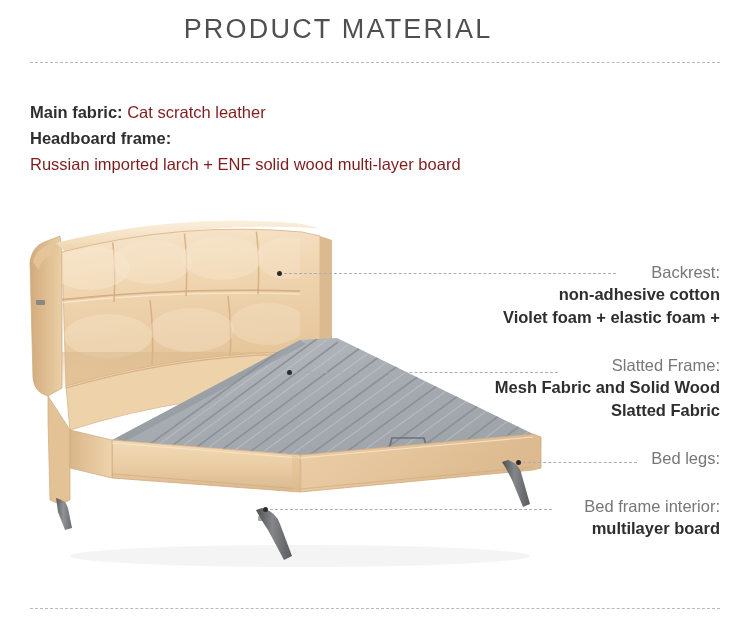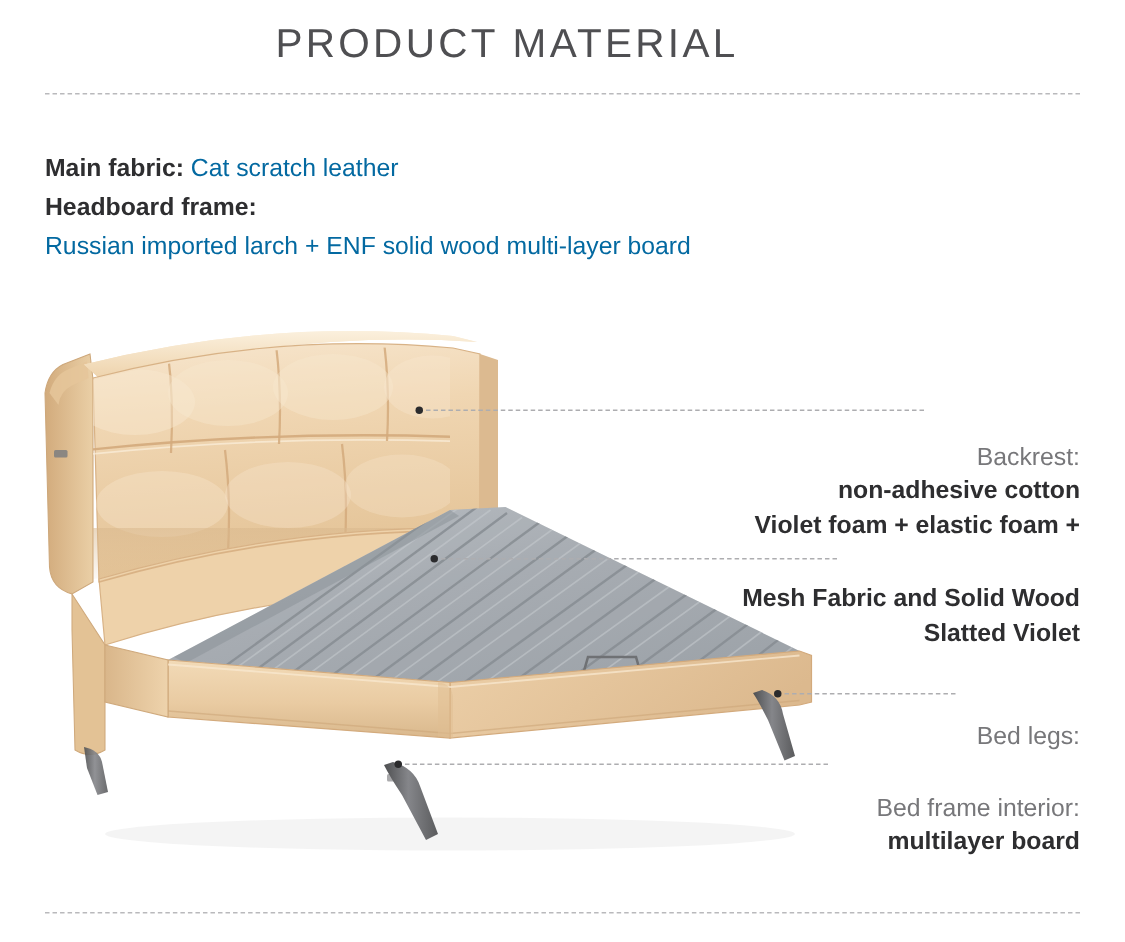--- a/index.html
+++ b/index.html
@@ -20,24 +20,24 @@
     position:absolute; left:30px; width:690px; height:0;
     border-top:1px dashed #b9b9bc;
   }
   .rule-top{ top:62px; }
   .rule-bottom{ top:608px; }
 
   
   .spec-block{ position:absolute; left:30px; top:99px; width:600px; }
   .spec-line{ font-size:16.5px; line-height:26px; color:#6b6b6e; white-space:nowrap; }
   .spec-key{ font-weight:700; color:#2e2e30;text-align:center; }
-  .spec-val{ font-weight:400; color:#0369a1; }
-
-  
-  .anno{ position:absolute; right:30px; text-align:right; width:330px;margin-top:33px; }
+  .spec-val{ font-weight:400; color:#7f1d1d; }
+
+  
+  .anno{ position:absolute; right:30px; text-align:right; width:330px; }
   .anno-head{ font-size:16.5px; font-weight:400; color:#77777a; line-height:21px; white-space:nowrap; }
   .anno-body{ font-size:16.5px; font-weight:700; color:#2e2e30; line-height:23px; }
 
   .anno-backrest{ top:262px; }
   .anno-slat{    top:355px; }
   .anno-legs{    top:448px; }
   .anno-interior{top:496px; }
 
   
   .leader{ position:absolute; height:0; border-top:1px dashed #adadb0; }
@@ -249,22 +249,23 @@
 <div class="leader" style="left:270px; top:509px; width:282px;"></div>
 <div class="leader-dot" style="left:263px; top:507px;"></div>
 
 <div class="anno anno-backrest">
   <div class="anno-head">Backrest:</div>
   <div class="anno-body">non-adhesive cotton</div>
   <div class="anno-body">Violet foam + elastic foam +</div>
 </div>
 
 <div class="anno anno-slat">
+  <div class="anno-head">Slatted Frame:</div>
   <div class="anno-body">Mesh Fabric and Solid Wood</div>
-  <div class="anno-body">Slatted Violet</div>
+  <div class="anno-body">Slatted Fabric</div>
 </div>
 
 <div class="anno anno-legs">
   <div class="anno-head">Bed legs:</div>
 </div>
 
 <div class="anno anno-interior">
   <div class="anno-head">Bed frame interior:</div>
   <div class="anno-body">multilayer board</div>
 </div>

